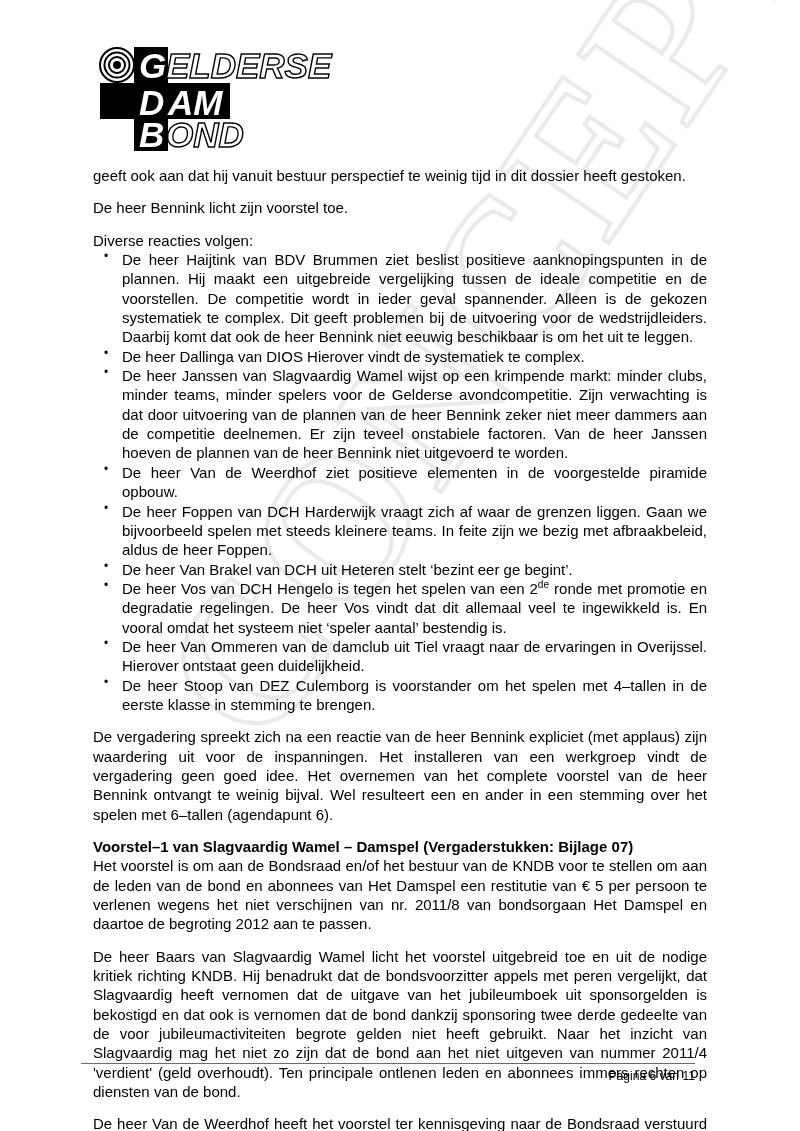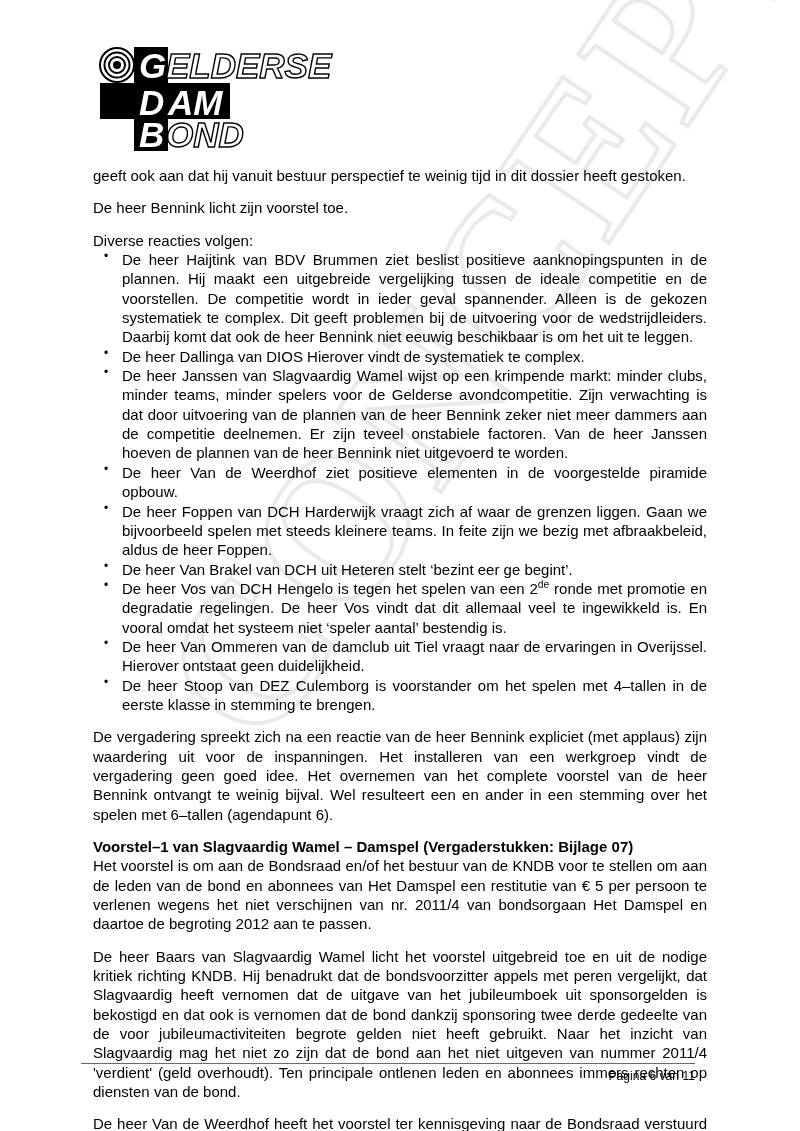--- a/index.html
+++ b/index.html
@@ -181,21 +181,21 @@
       <li>De heer Van Brakel van DCH uit Heteren stelt ‘bezint eer ge begint’.</li>
       <li><span>De heer Vos van DCH Hengelo is tegen het spelen van een 2</span><sup class="ord">de</sup><span> ronde met promotie en degradatie regelingen. De heer Vos vindt dat dit allemaal veel te ingewikkeld is. En vooral omdat het systeem niet ‘speler aantal’ bestendig is.</span></li>
       <li>De heer Van Ommeren van de damclub uit Tiel vraagt naar de ervaringen in Overijssel. Hierover ontstaat geen duidelijkheid.</li>
       <li>De heer Stoop van DEZ Culemborg is voorstander om het spelen met 4–tallen in de eerste klasse in stemming te brengen.</li>
     </ul>
 
     <p class="para">De vergadering spreekt zich na een reactie van de heer Bennink expliciet (met applaus) zijn waardering uit voor de inspanningen. Het installeren van een werkgroep vindt de vergadering geen goed idee. Het overnemen van het complete voorstel van de heer Bennink ontvangt te weinig bijval. Wel resulteert een en ander in een stemming over het spelen met 6–tallen (agendapunt 6).</p>
 
     <p class="para heading-bold nogap">Voorstel–1 van Slagvaardig Wamel – Damspel (Vergaderstukken: Bijlage 07)</p>
 
-    <p class="para">Het voorstel is om aan de Bondsraad en/of het bestuur van de KNDB voor te stellen om aan de leden van de bond en abonnees van Het Damspel een restitutie van € 5 per persoon te verlenen wegens het niet verschijnen van nr. 2011/4 van bondsorgaan Het Damspel en daartoe de begroting 2012 aan te passen.</p>
+    <p class="para">Het voorstel is om aan de Bondsraad en/of het bestuur van de KNDB voor te stellen om aan de leden van de bond en abonnees van Het Damspel een restitutie van € 5 per persoon te verlenen wegens het niet verschijnen van nr. 2011/8 van bondsorgaan Het Damspel en daartoe de begroting 2012 aan te passen.</p>
 
     <p class="para">De heer Baars van Slagvaardig Wamel licht het voorstel uitgebreid toe en uit de nodige kritiek richting KNDB. Hij benadrukt dat de bondsvoorzitter appels met peren vergelijkt, dat Slagvaardig heeft vernomen dat de uitgave van het jubileumboek uit sponsorgelden is bekostigd en dat ook is vernomen dat de bond dankzij sponsoring twee derde gedeelte van de voor jubileumactiviteiten begrote gelden niet heeft gebruikt. Naar het inzicht van Slagvaardig mag het niet zo zijn dat de bond aan het niet uitgeven van nummer 2011/4 'verdient' (geld overhoudt). Ten principale ontlenen leden en abonnees immers rechten op diensten van de bond.</p>
 
     <p class="para">De heer Van de Weerdhof heeft het voorstel ter kennisgeving naar de Bondsraad verstuurd met de toevoeging dat het wat hem betreft niet geagendeerd hoeft te worden.</p>
 
   </div>
 
   <div class="footer">
     <hr class="footer-rule">
     <div class="footer-text">Pagina 6 van 11</div>

